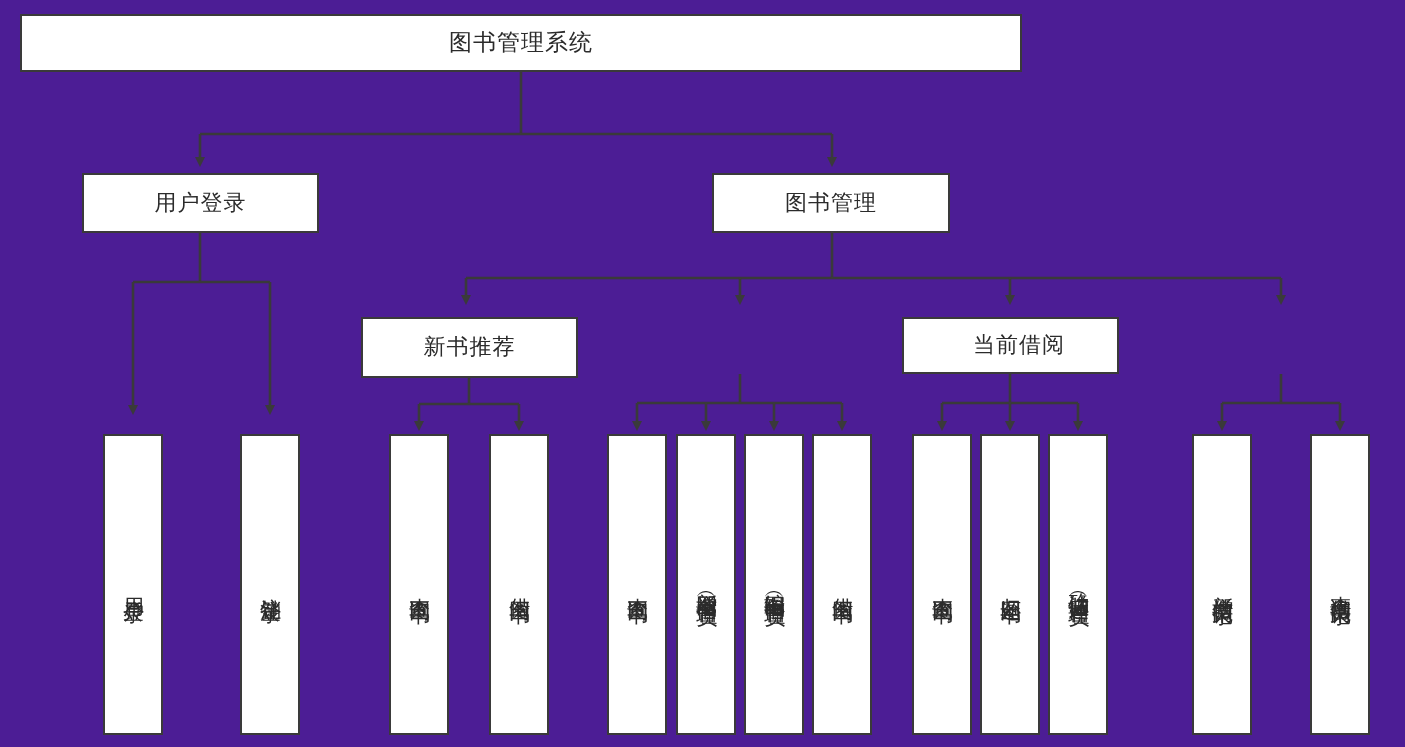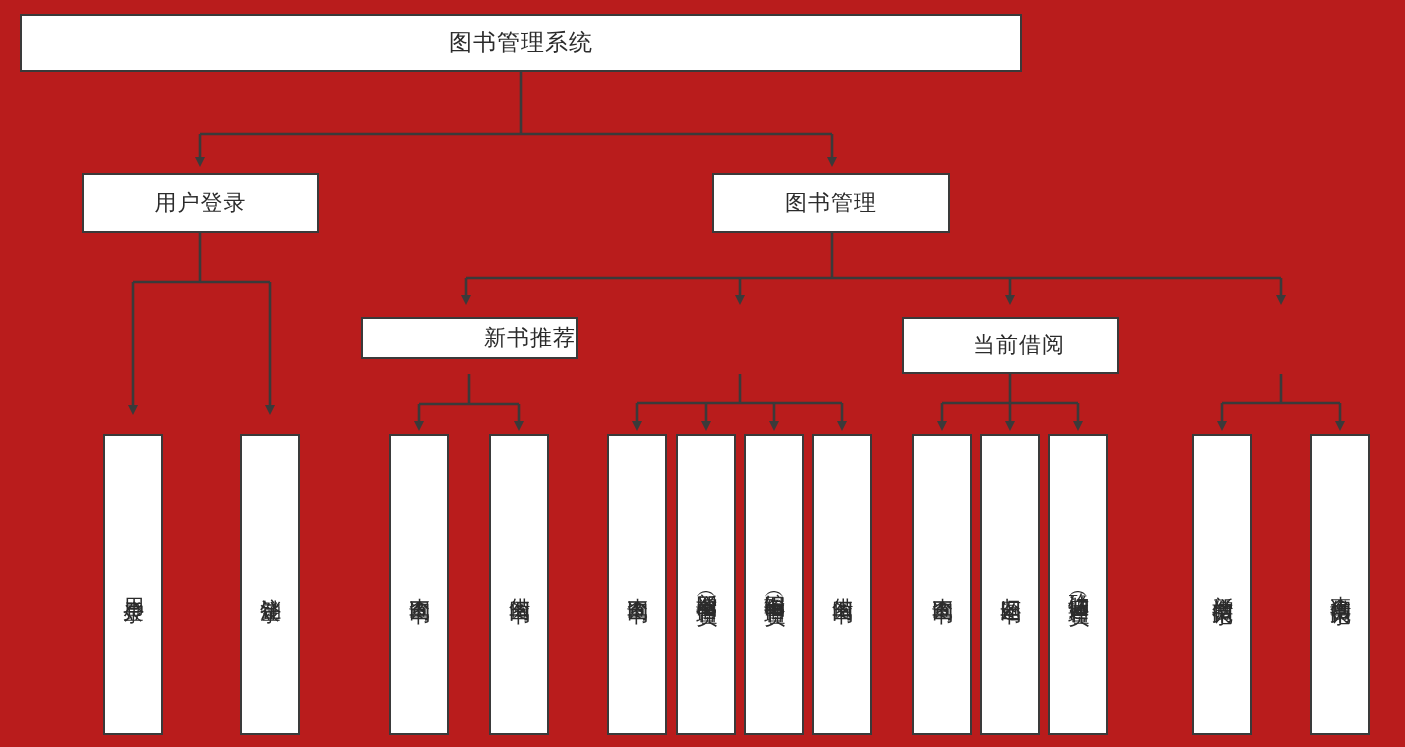--- a/index.html
+++ b/index.html
@@ -7,21 +7,21 @@
     padding: 0;
     background: #ffffff;
   }
   body {
     font-family: "DejaVu Sans", "Liberation Sans", sans-serif;
   }
   #canvas {
     position: relative;
     width: 1405px;
     height: 747px;
-    background: #b91c1c;
+    background: #4c1d95;
     overflow: hidden;
   }
   svg.wires {
     position: absolute;
     left: 0;
     top: 0;
     width: 1405px;
     height: 747px;
     pointer-events: none;
   }
@@ -133,21 +133,21 @@
   </div>
 
   <div class="node horiz" style="left:82px; top:173px; width:237px; height:60px;">
     <span>用户登录</span>
   </div>
 
   <div class="node horiz" style="left:712px; top:173px; width:238px; height:60px;text-align:right;">
     <span>图书管理</span>
   </div>
 
-  <div class="node horiz" style="left:361px; top:317px; width:217px; height:42px;justify-content:flex-end;">
+  <div class="node horiz" style="left:361px; top:317px; width:217px; height:61px;">
     <span>新书推荐</span>
   </div>
 
 
   <div class="node horiz" style="left:902px; top:317px; width:217px; height:57px;padding-left:17px;">
     <span>当前借阅</span>
   </div>
 
 
   <div class="leaf" style="left:103px; top:434px; width:60px; height:301px;">

